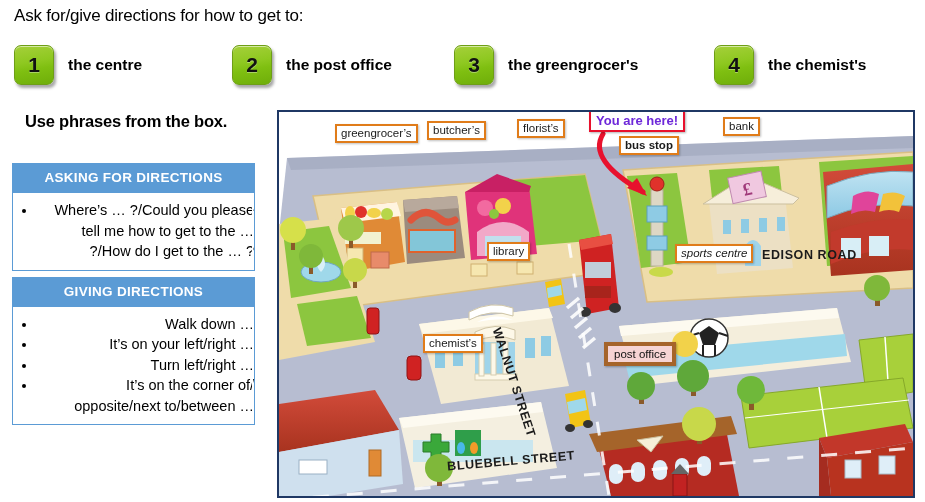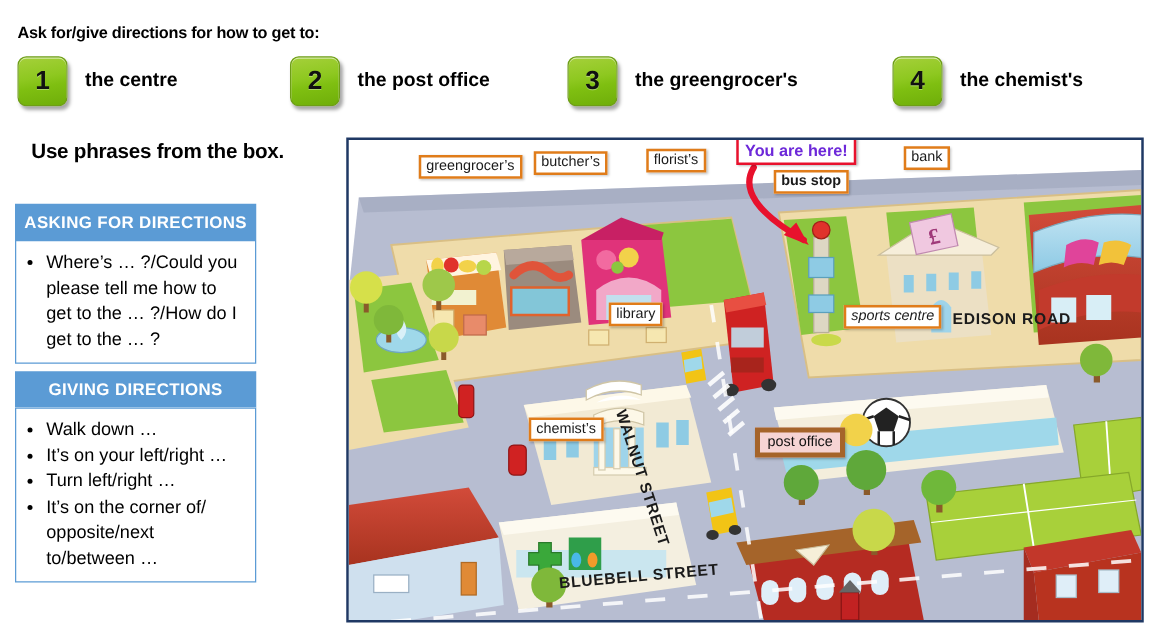--- a/index.html
+++ b/index.html
@@ -4,49 +4,49 @@
 <style>
   html,body{margin:0;padding:0;}
   body{
     width:925px;height:502px;background:#ffffff;overflow:hidden;
     font-family:"Liberation Sans", sans-serif;color:#000;
     position:relative;
   }
   
   #page-title{
     position:absolute;left:14px;top:6px;
-    font-size:13px;font-weight:bold;letter-spacing:-0.2px;margin-top:12px;
+    font-size:17px;font-weight:normal;letter-spacing:-0.2px;
   }
   #task-list{position:absolute;left:14px;top:39px;width:900px;height:52px;}
   .task-item{position:absolute;top:0;height:52px;display:flex;align-items:center;}
   .num-btn{
     width:38px;height:38px;border-radius:7px;
     background:linear-gradient(170deg,#a5d03a 0%,#8ec820 42%,#7fbf11 60%,#6fae0a 100%);
     border:1px solid #6e9e17;
     box-shadow:2px 3px 3px rgba(0,0,0,.35), inset 0 1px 0 rgba(255,255,255,.55);
     display:flex;align-items:center;justify-content:center;
     font-size:21px;font-weight:bold;color:#111;
     text-shadow:0 1px 0 rgba(255,255,255,.35);
   }
   .task-label{margin-left:14px;font-size:15.5px;font-weight:bold;white-space:nowrap;}
 
   #subtitle{
     position:absolute;left:25px;top:112px;
     font-size:16.5px;font-weight:bold;letter-spacing:-0.2px;
   }
 
   
-  #phrase-box{position:absolute;left:12px;top:163px;width:193px;}
+  #phrase-box{position:absolute;left:12px;top:163px;width:243px;}
   .pb-header{
     background:#5b9bd5;color:#fff;text-align:center;font-weight:bold;
     font-size:13.5px;letter-spacing:.3px;padding:7px 0 7px;
   }
   .pb-body{
     border:1px solid #5b9bd5;outline:1px solid #ffffff;outline-offset:-3px;
-    background:#fff;padding:7px 12px 8px 4px;
+    background:#fff;padding:7px 0 8px 4px;text-align:right;
   }
   .pb-body ul{margin:0;padding:0 0 0 20px;list-style:disc;}
   .pb-body li{font-size:14.5px;line-height:20.5px;margin:0 0 0 0;}
   #group-giving{margin-top:6px;}
 
   
   #map-frame{
     position:absolute;left:277px;top:110px;width:634px;height:384px;
     border:2px solid #1f3864;background:#ffffff;overflow:hidden;
   }

